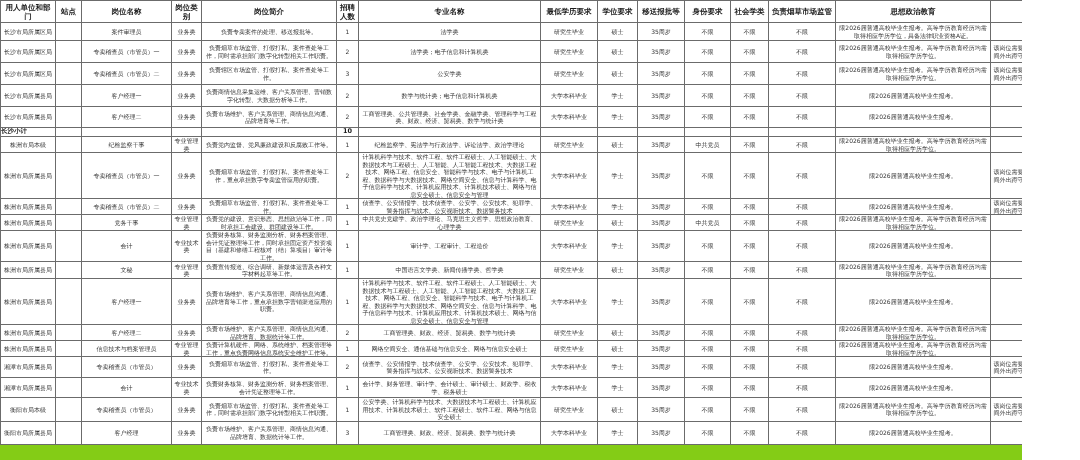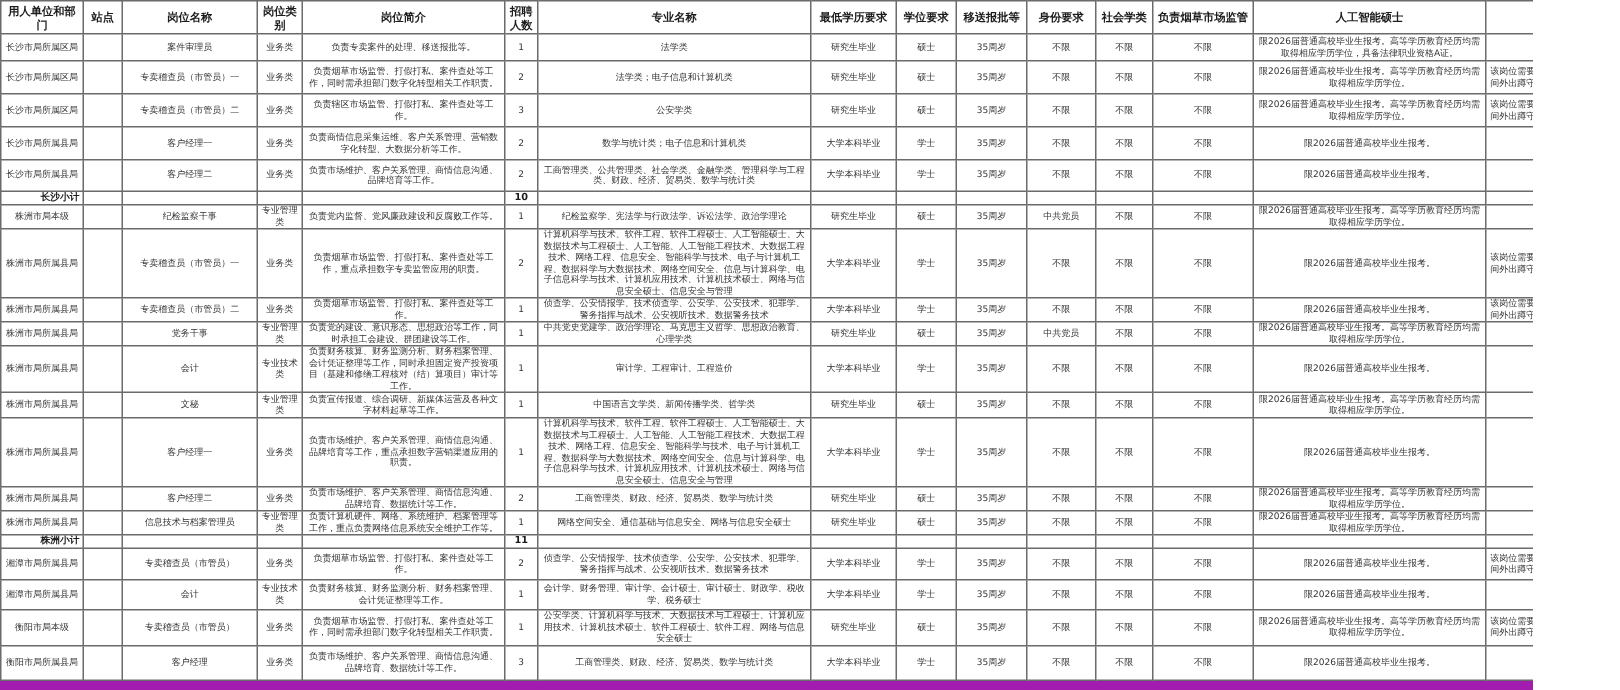--- a/index.html
+++ b/index.html
@@ -11,21 +11,21 @@
     width: 1080px;
     height: 460px;
     overflow: hidden;
     font-family: "DejaVu Sans", "Liberation Sans", sans-serif;
     color: #2b2b2b;
   }
   .viewport {
     width: 1022px;
     height: 460px;
     overflow: hidden;
-    background: #a21caf;
+    background: #84cc16;
   }
   table.sheet {
     width: 1080px;
     table-layout: fixed;
     border-collapse: collapse;
     background: #ffffff;
   }
   table.sheet th, table.sheet td {
     border: 1px solid #6b6b6b;
     vertical-align: middle;
@@ -46,22 +46,22 @@
     font-size: 6px;
     line-height: 7.5px;
     color: #333333;
   }
   tr.subtotal td {
     font-weight: bold;
     color: #1c1c1c;
     font-size: 6.5px;
   }
   tr.subtotal td:first-child {
-    text-align: right;
-    padding-left: 11px;
+    text-align: left;
+    padding-left: 0;
   }
 </style>
 </head>
 <body>
 
 <div class="viewport">
   <table class="sheet">
     <colgroup>
       <col style="width:55px">
         <col style="width:26px">
@@ -87,21 +87,21 @@
           <th>岗位类别</th>
           <th>岗位简介</th>
           <th>招聘人数</th>
           <th>专业名称</th>
           <th>最低学历要求</th>
           <th>学位要求</th>
           <th>移送报批等</th>
           <th>身份要求</th>
           <th>社会学类</th>
           <th>负责烟草市场监管</th>
-          <th>人工智能硕士</th>
+          <th>思想政治教育</th>
           <th>备注</th>
         </tr>
     </thead>
     <tbody>
         <tr class="job" style="height: 18px;">
           <td>长沙市局所属区局</td>
           <td></td>
           <td>案件审理员</td>
           <td>业务类</td>
           <td>负责专卖案件的处理、移送报批等。</td>
@@ -345,37 +345,20 @@
           <td>负责计算机硬件、网络、系统维护、档案管理等工作，重点负责网络信息系统安全维护工作等。</td>
           <td>1</td>
           <td>网络空间安全、通信基础与信息安全、网络与信息安全硕士</td>
           <td>研究生毕业</td>
           <td>硕士</td>
           <td>35周岁</td>
           <td>不限</td>
           <td>不限</td>
           <td>不限</td>
           <td>限2026届普通高校毕业生报考。高等学历教育经历均需取得相应学历学位。</td>
-          <td></td>
-        </tr>
-        <tr class="subtotal" style="height: 9px;">
-          <td>株洲小计</td>
-          <td></td>
-          <td></td>
-          <td></td>
-          <td></td>
-          <td>11</td>
-          <td></td>
-          <td></td>
-          <td></td>
-          <td></td>
-          <td></td>
-          <td></td>
-          <td></td>
-          <td></td>
           <td></td>
         </tr>
         <tr class="job" style="height: 21px;">
           <td>湘潭市局所属县局</td>
           <td></td>
           <td>专卖稽查员（市管员）</td>
           <td>业务类</td>
           <td>负责烟草市场监管、打假打私、案件查处等工作。</td>
           <td>2</td>
           <td>侦查学、公安情报学、技术侦查学、公安学、公安技术、犯罪学、警务指挥与战术、公安视听技术、数据警务技术</td>

